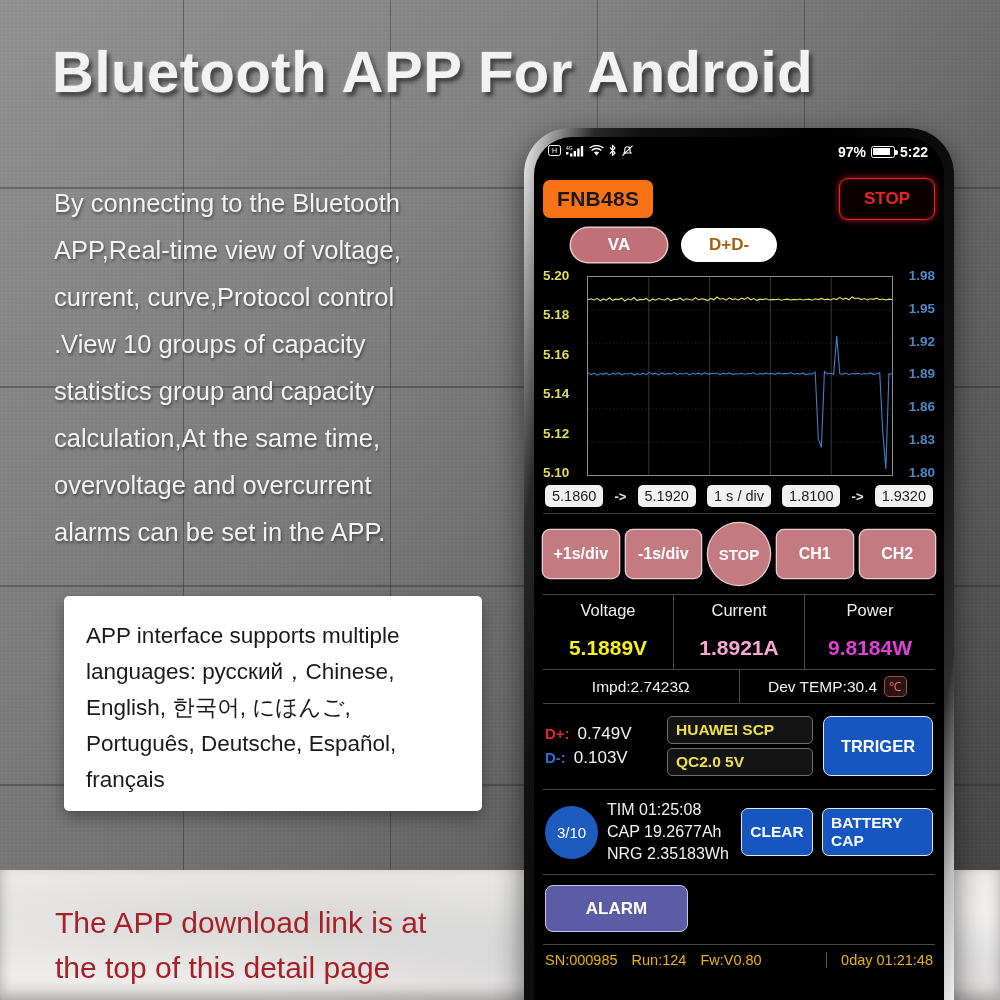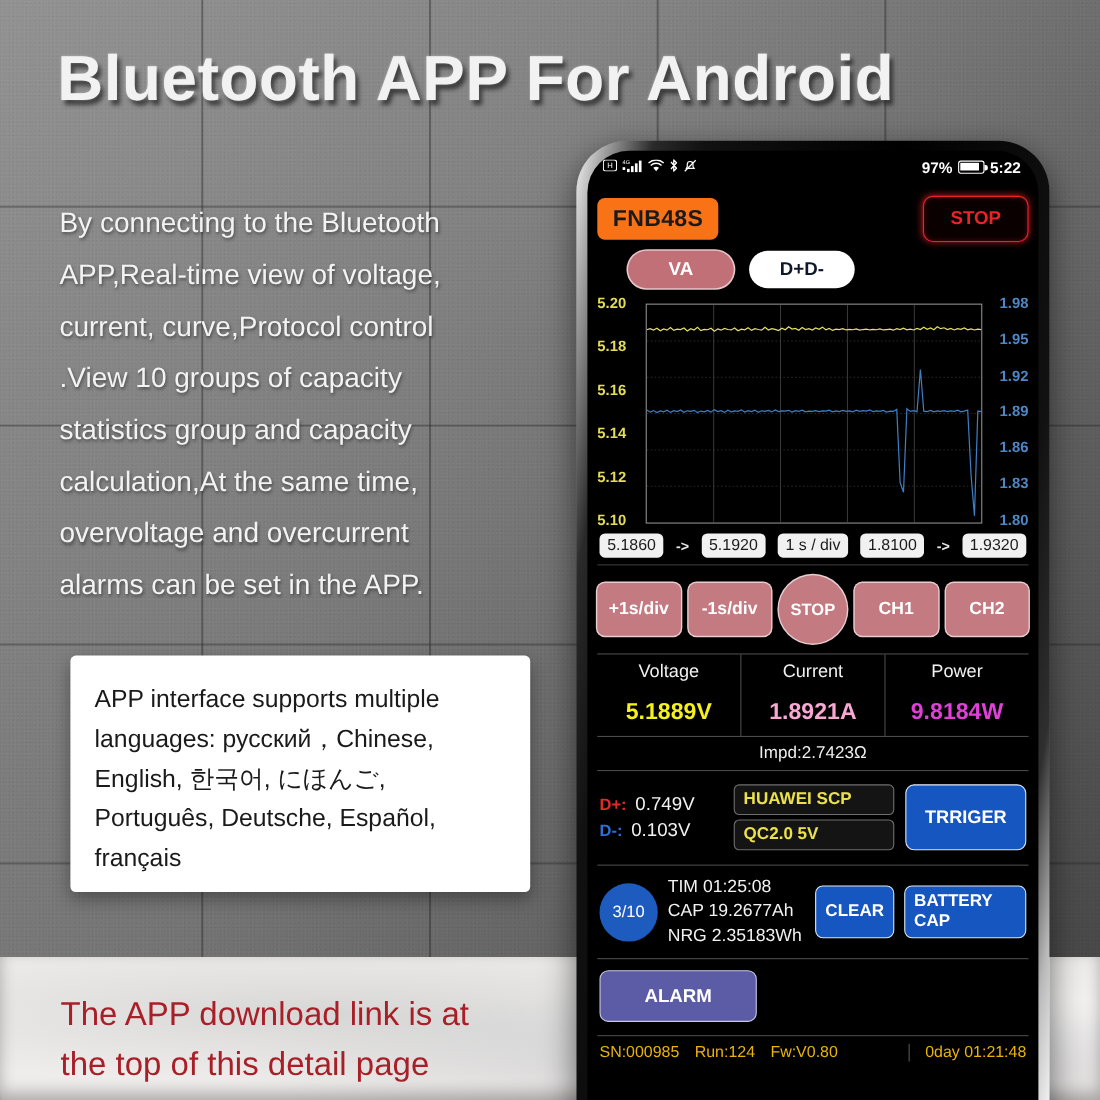--- a/index.html
+++ b/index.html
@@ -130,21 +130,21 @@
     background:#0b0000;
   }
 
   
   #mode-row{ display:flex; gap:14px; padding-left:28px; margin-top:2px; margin-bottom:6px;}
   .pill{
     border-radius:17px; padding:7px 0; width:96px; text-align:center;
     font-size:17px; font-weight:bold;
   }
   .pill.on{ background:#c07076; color:#fff; box-shadow:0 0 0 1.5px #e7c7ca; }
-  .pill.off{ background:#fff; color:#0f172a; }
+  .pill.off{ background:#fff; color:#a16207; }
 
   
   #chart-wrap{ position:relative; height:212px; margin-top:2px; }
   #chart-y-left{
     position:absolute; left:0; top:0; width:42px; height:100%;
     display:flex; flex-direction:column; justify-content:space-between;
     color:#e3dc5a; font-size:13.5px; font-weight:bold;
   }
   #chart-y-right{
     position:absolute; right:0; top:0; width:38px; height:100%;
@@ -414,20 +414,24 @@
           <div class="meas-value" id="mv1" style="color: #f9a8d4;">1.8921A</div>
         </div>
         <div class="meas-cell">
           <div class="meas-label">Power</div>
           <div class="meas-value" id="mv2" style="color: rgb(224, 64, 216);">9.8184W</div>
         </div>
       </div>
 
       <div id="meas2">
         <div class="meas2-cell">Impd:2.7423Ω</div>
+        <div class="meas2-cell">
+          <span>Dev TEMP:30.4</span>
+          <span class="temp-badge">℃</span>
+        </div>
       </div>
 
       <div id="dplus">
         <div id="dp-left">
           <div class="dp-row">
             <span class="dp-key p">D+:</span>
             <span class="dp-val">0.749V</span>
           </div>
           <div class="dp-row">
             <span class="dp-key m">D-:</span>

